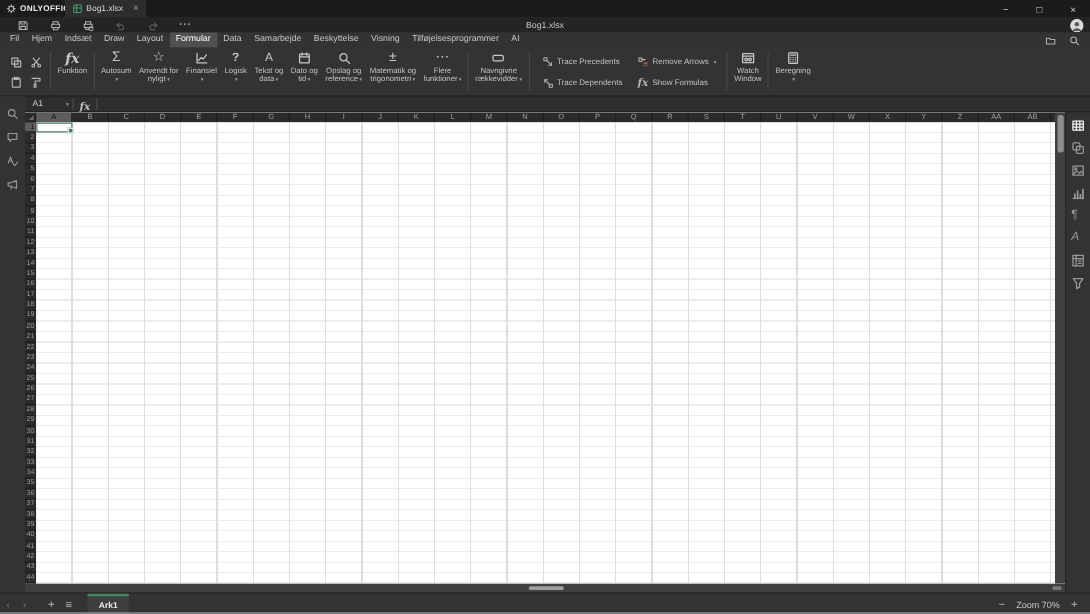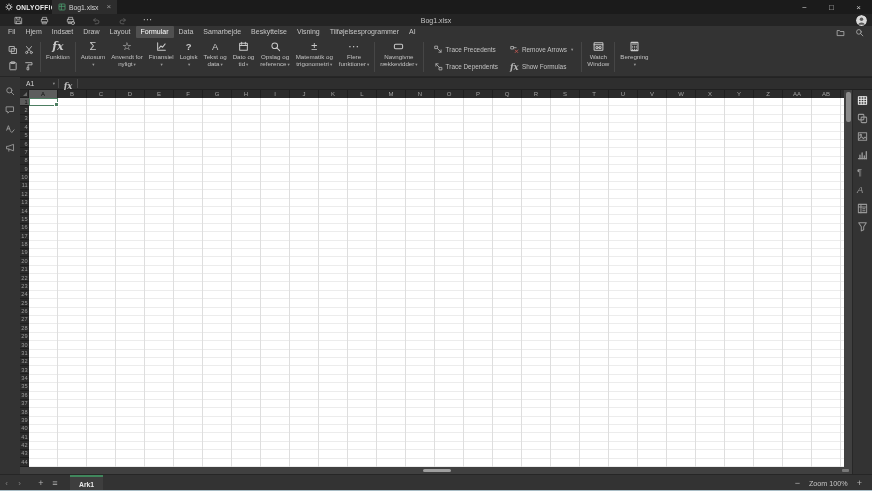--- a/index.html
+++ b/index.html
@@ -655,19 +655,19 @@
   </div>
 
   <div class="statusbar">
     <div class="snav">‹</div>
     <div class="snav">›</div>
     <div class="sbtn" style="margin-left:8px">+</div>
     <div class="sbtn">≡</div>
     <div class="sheettab">Ark1</div>
     <div class="zoomctrl">
       <span class="zbtn">−</span>
-      <span class="zlabel">Zoom 100%</span>
+      <span class="zlabel">Zoom 70%</span>
       <span class="zbtn">+</span>
     </div>
     <div class="bottomline"></div>
   </div>
 
 </div>
 
 </body></html>

